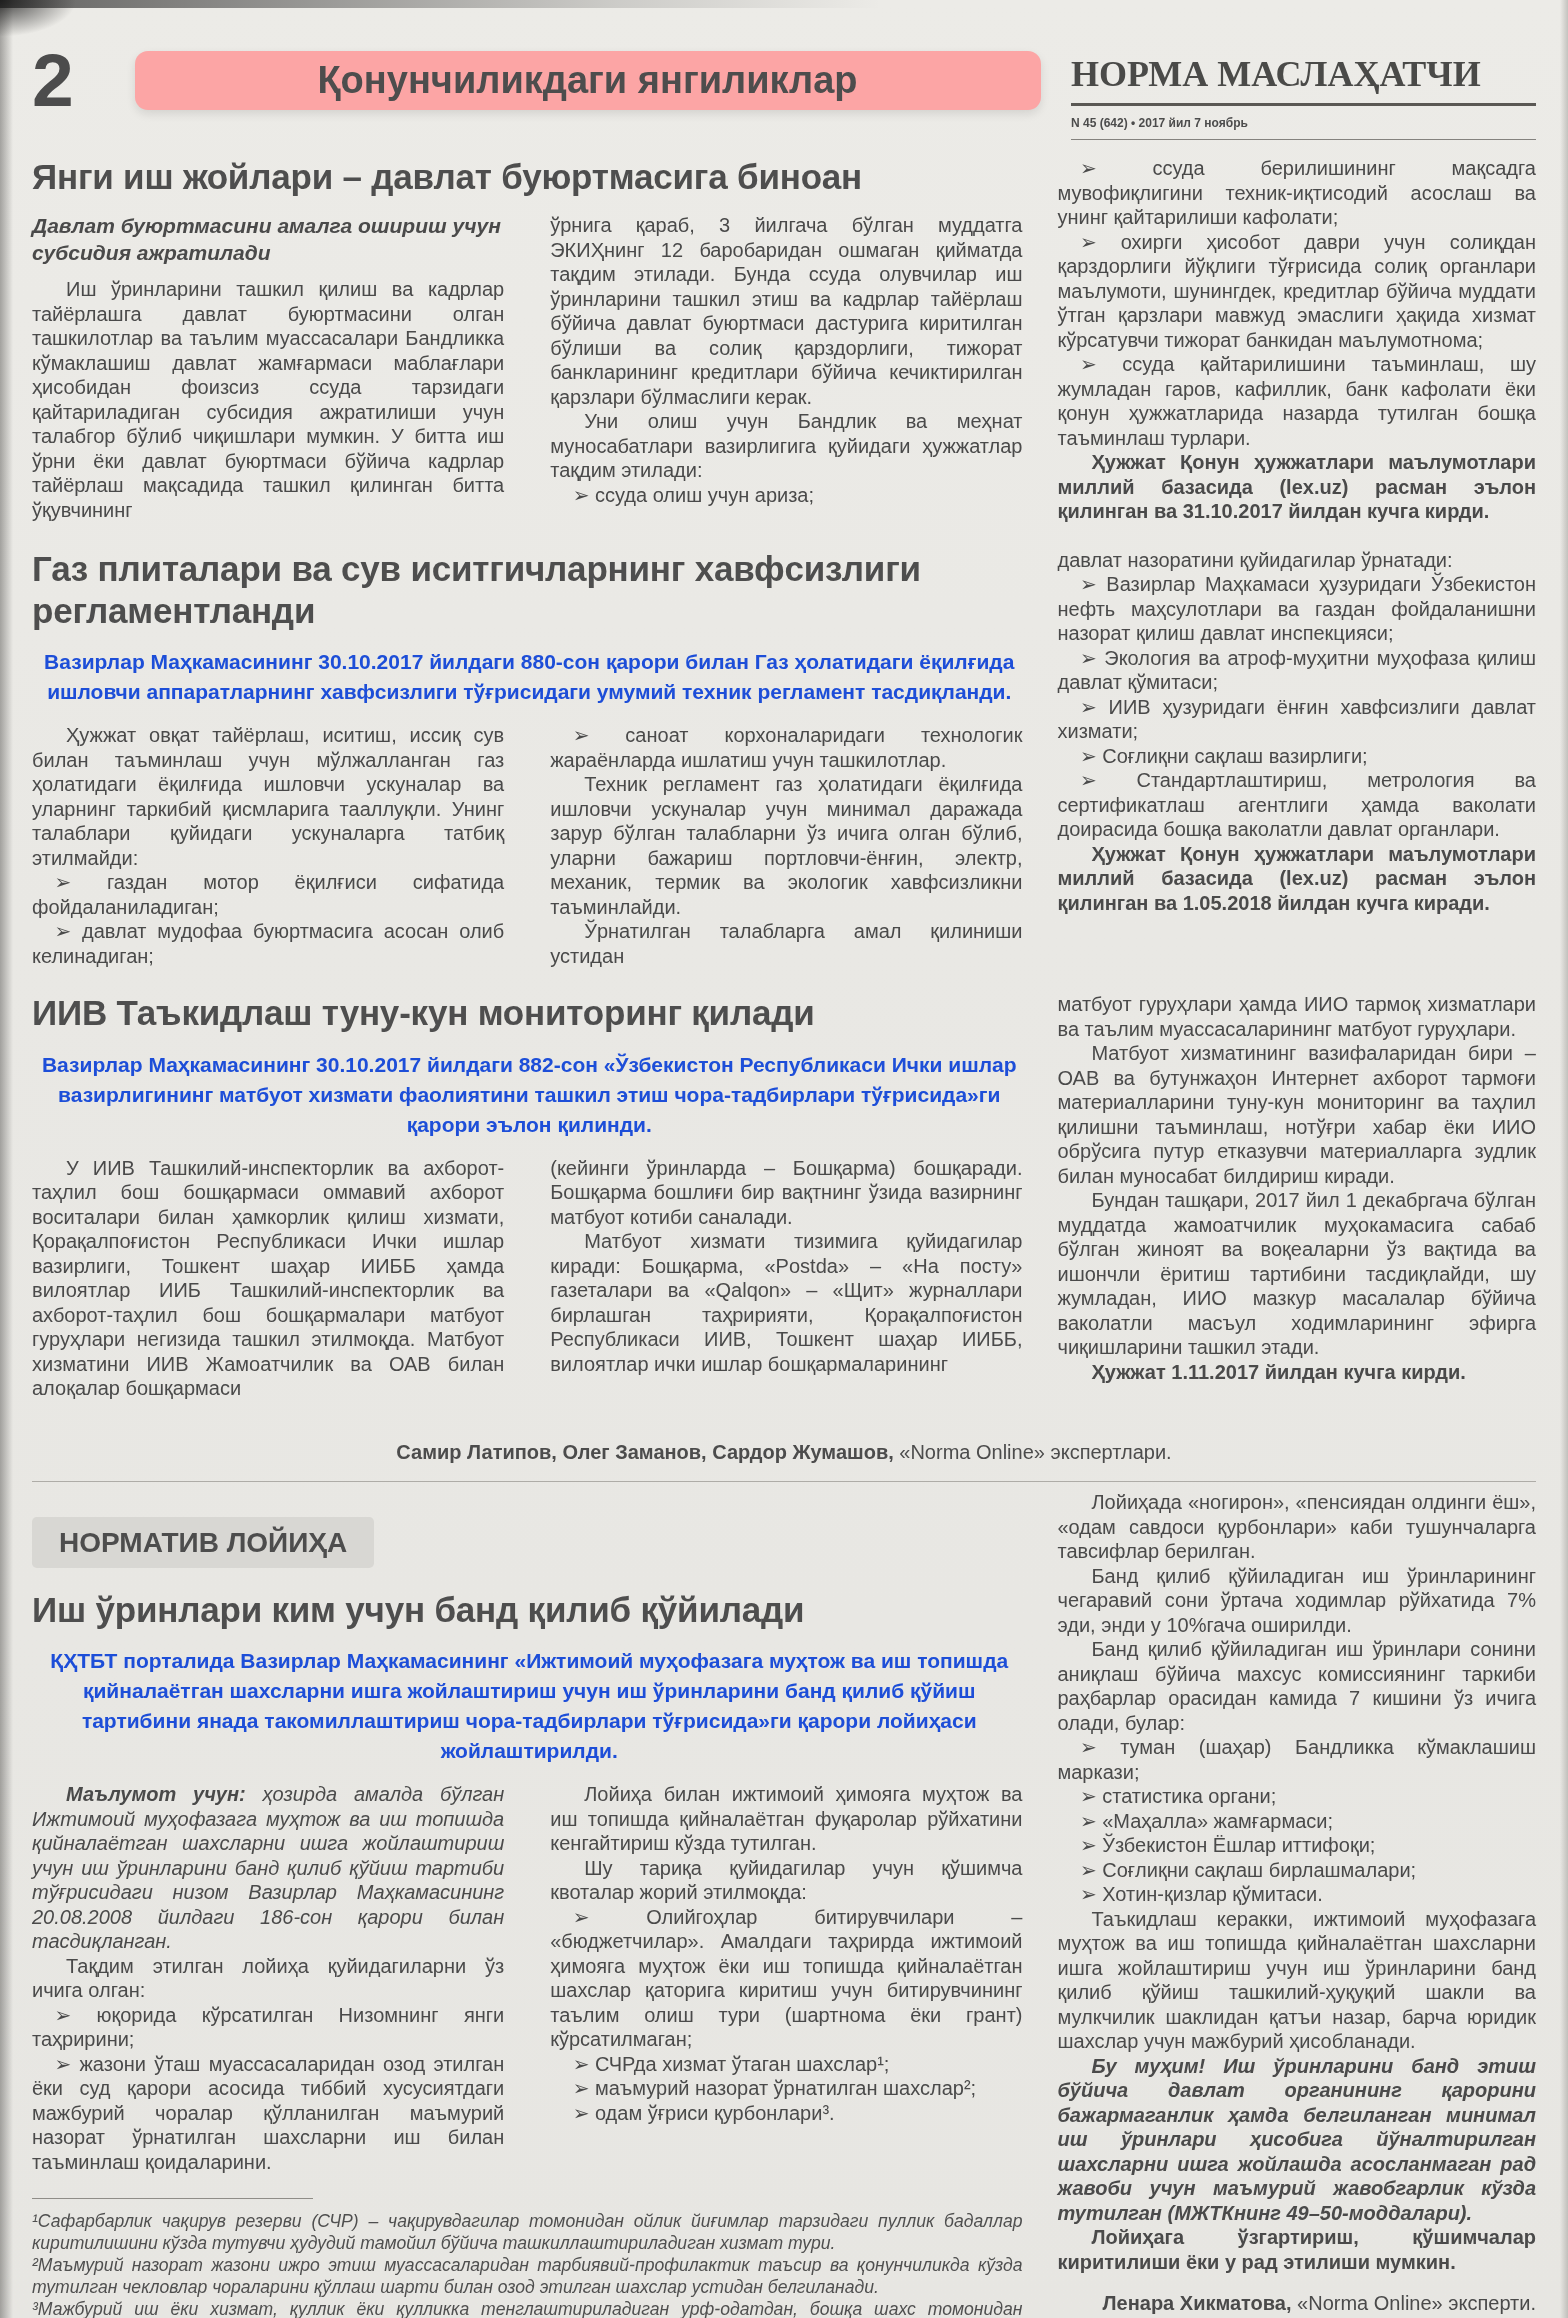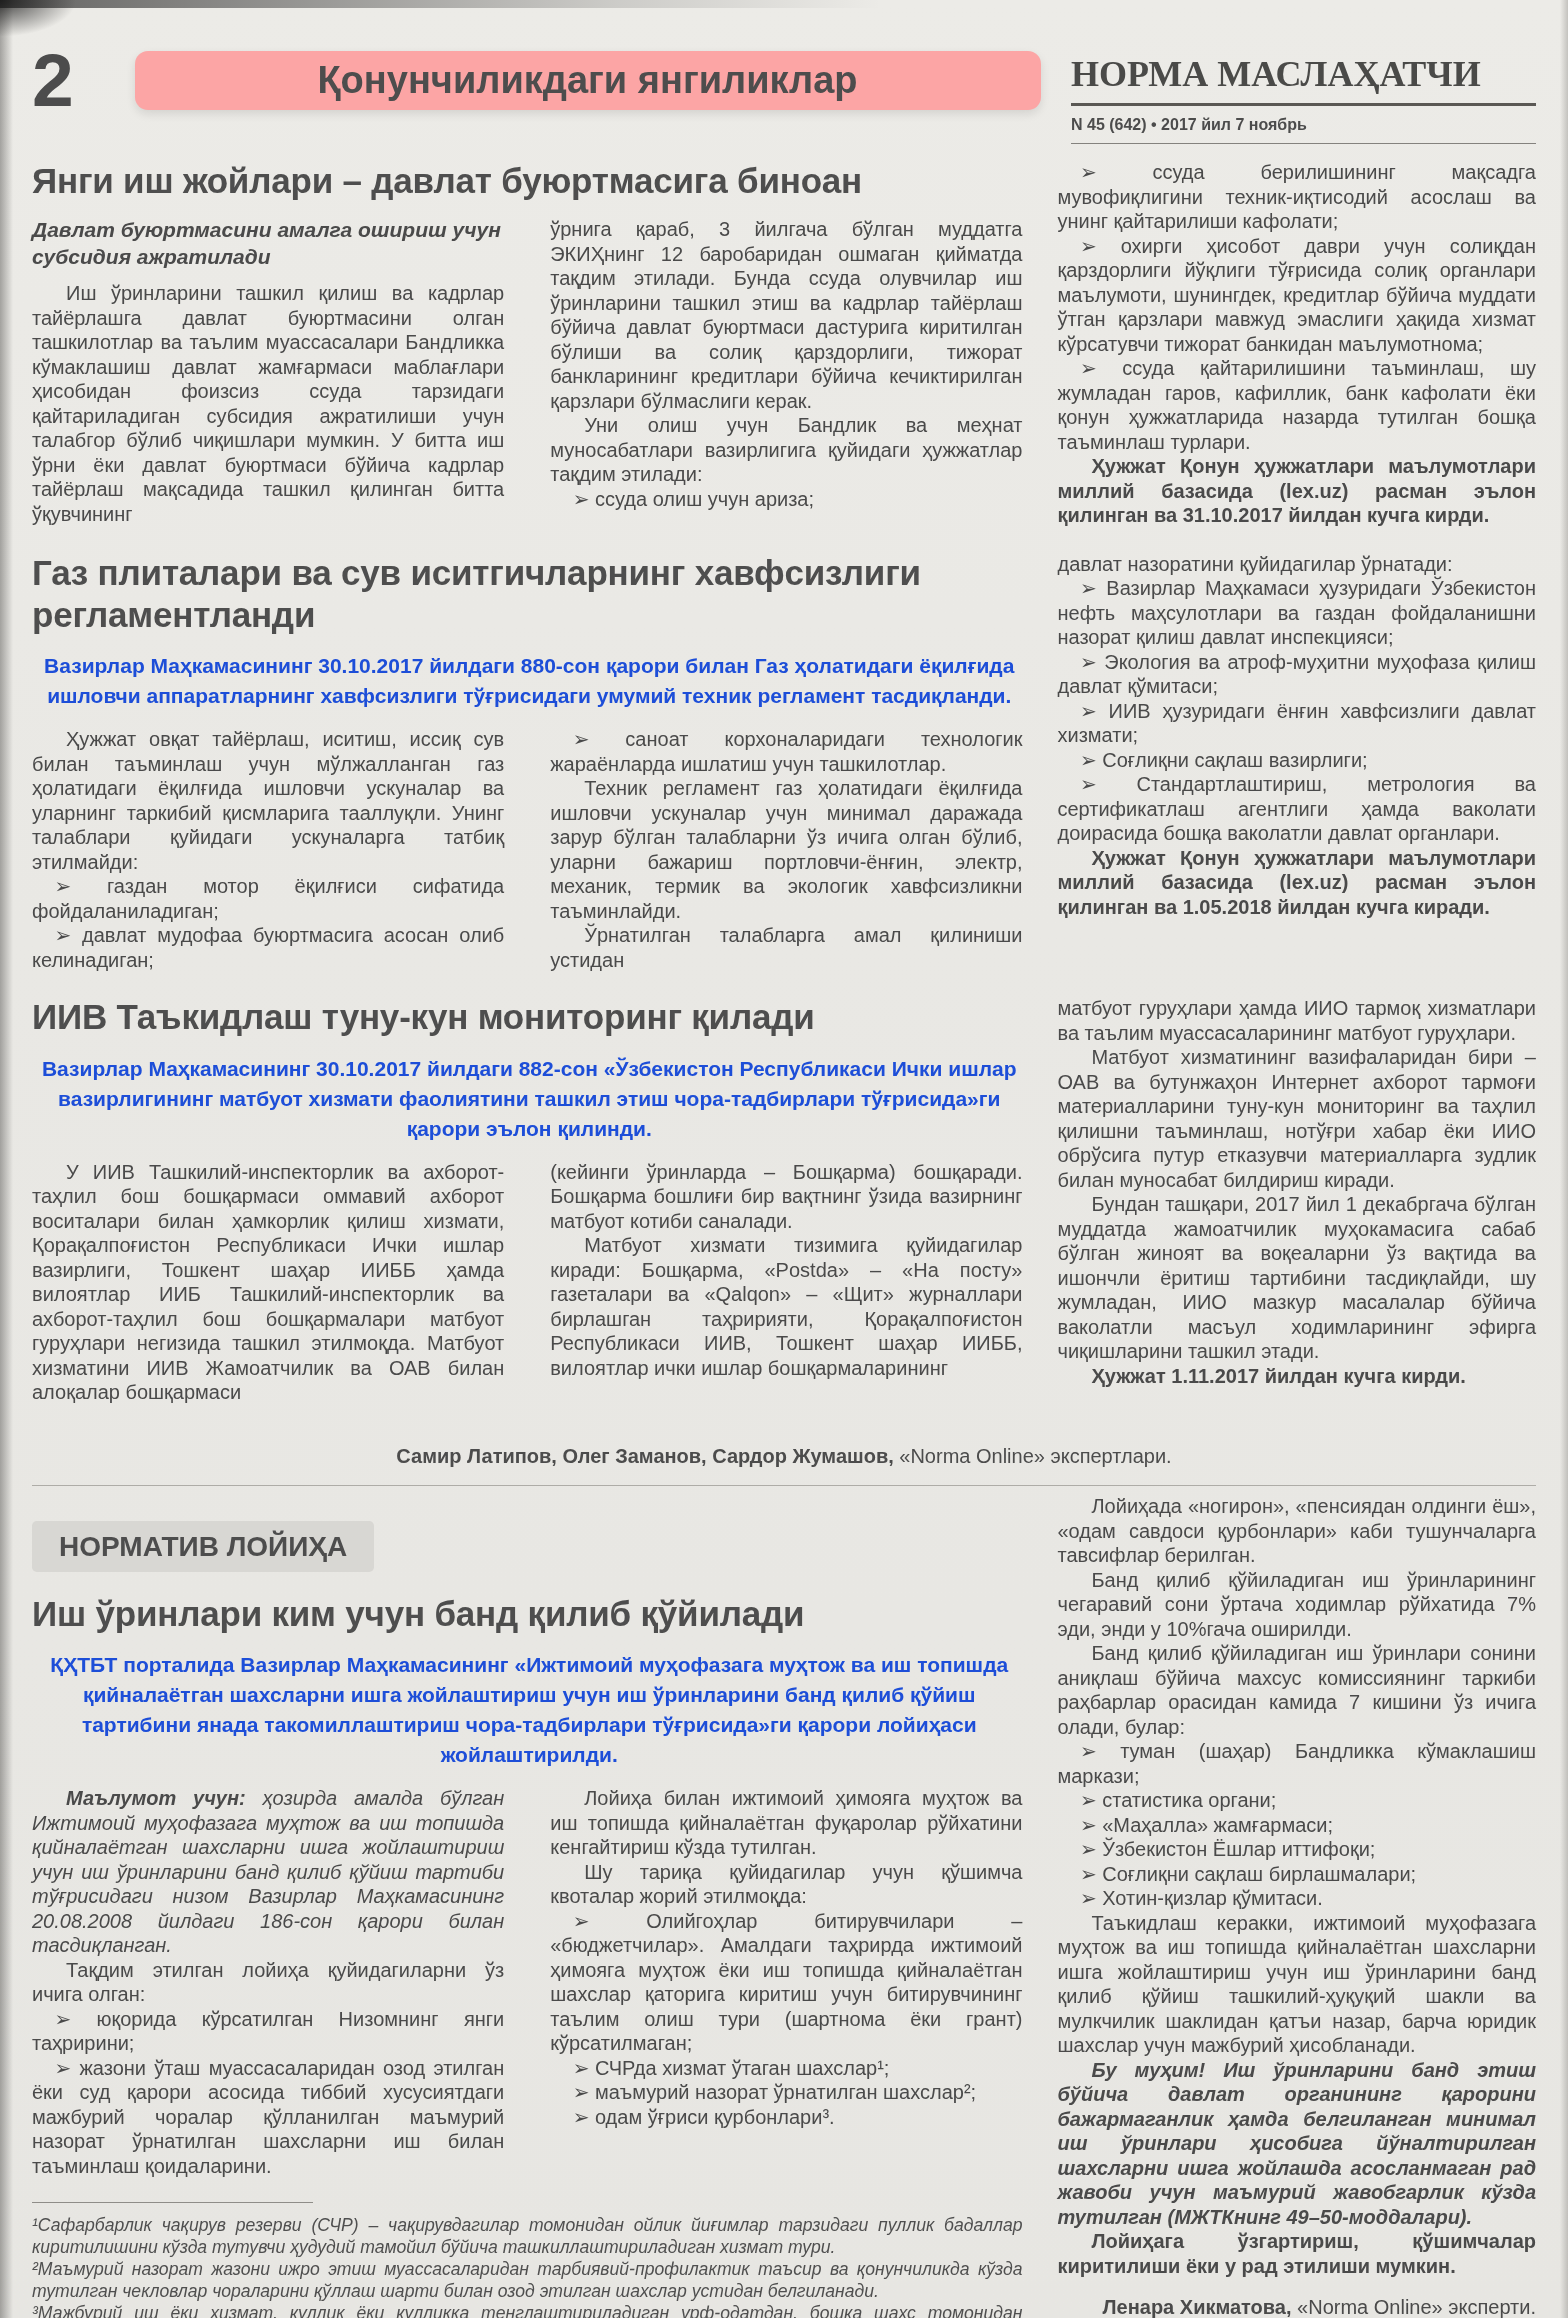--- a/index.html
+++ b/index.html
@@ -24,21 +24,21 @@
   
   .header { display:flex; align-items:flex-start; gap:30.5px; padding:45px 32px 8px 32px; }
   .page-number { font-size:75px; font-weight:700; color:#4c4c4c; line-height:.95; width:72px; }
   .banner { flex:1; background:#fca5a5; border-radius:13px; text-align:center;
     padding:8px 8px; font-size:38px; font-weight:700; color:#4d4d4d;
     box-shadow:0 4px 9.6px rgba(0,0,0,.10); margin-top:6.4px; }
   .mast { width:465px; padding-top:8px; }
   .mast-name { font-family:"Liberation Serif", "DejaVu Serif", serif; font-weight:700;
     font-size:36px; color:#4a4a48; white-space:nowrap; border-bottom:3.2px solid #5a5854;
     padding-bottom:8px; }
-  .mast-issue { font-size:16px; font-weight:700; color:#4c4c4c; padding:9.6px 0 9.6px;
+  .mast-issue { font-size:12px; font-weight:700; color:#4c4c4c; padding:9.6px 0 9.6px;
     border-bottom:1.6px solid #84827e; }
 
   
   .content { padding:8px 32px 0 32px; }
   .article { display:grid; grid-template-columns:2.07fr 1fr; column-gap:35px; margin-bottom:24px; }
   .art-title { font-size:35px; font-weight:700; color:#4e4e4e; margin:0 0 14.4px 0; line-height:1.22; letter-spacing:-0.2px; }
   .art-lead { font-size:21px; font-weight:700; line-height:30px; color:#1d4ed8; margin:0 0 16px 4px;text-align:center; }
   .art-cols { display:grid; grid-template-columns:1fr 1fr; column-gap:46px; }
   .col, .side-col { font-size:20px; line-height:24.5px; text-align:justify; }
   .para { margin:0; }

